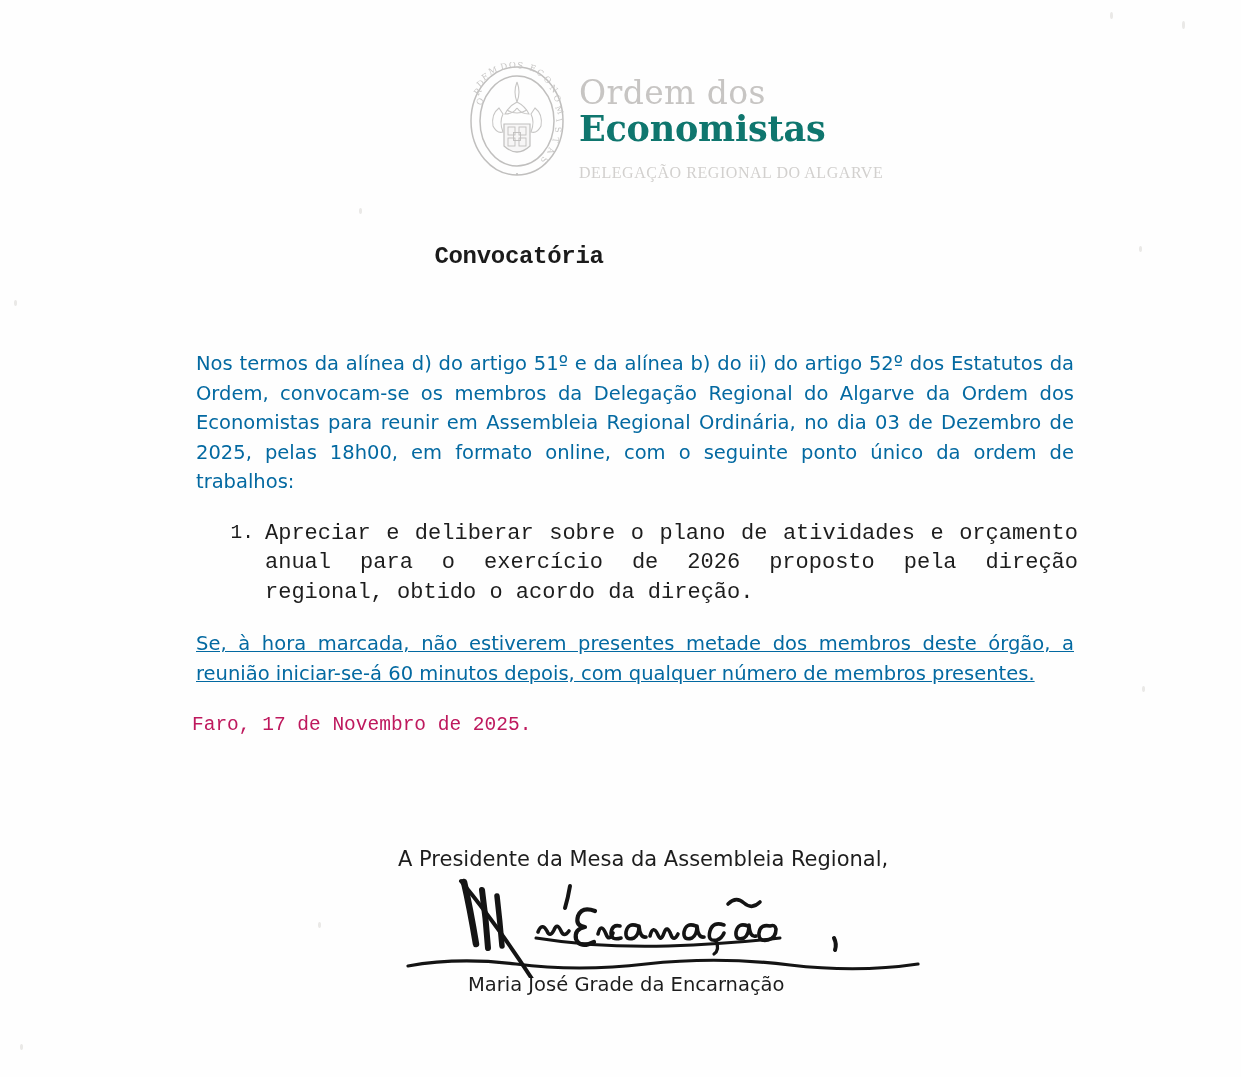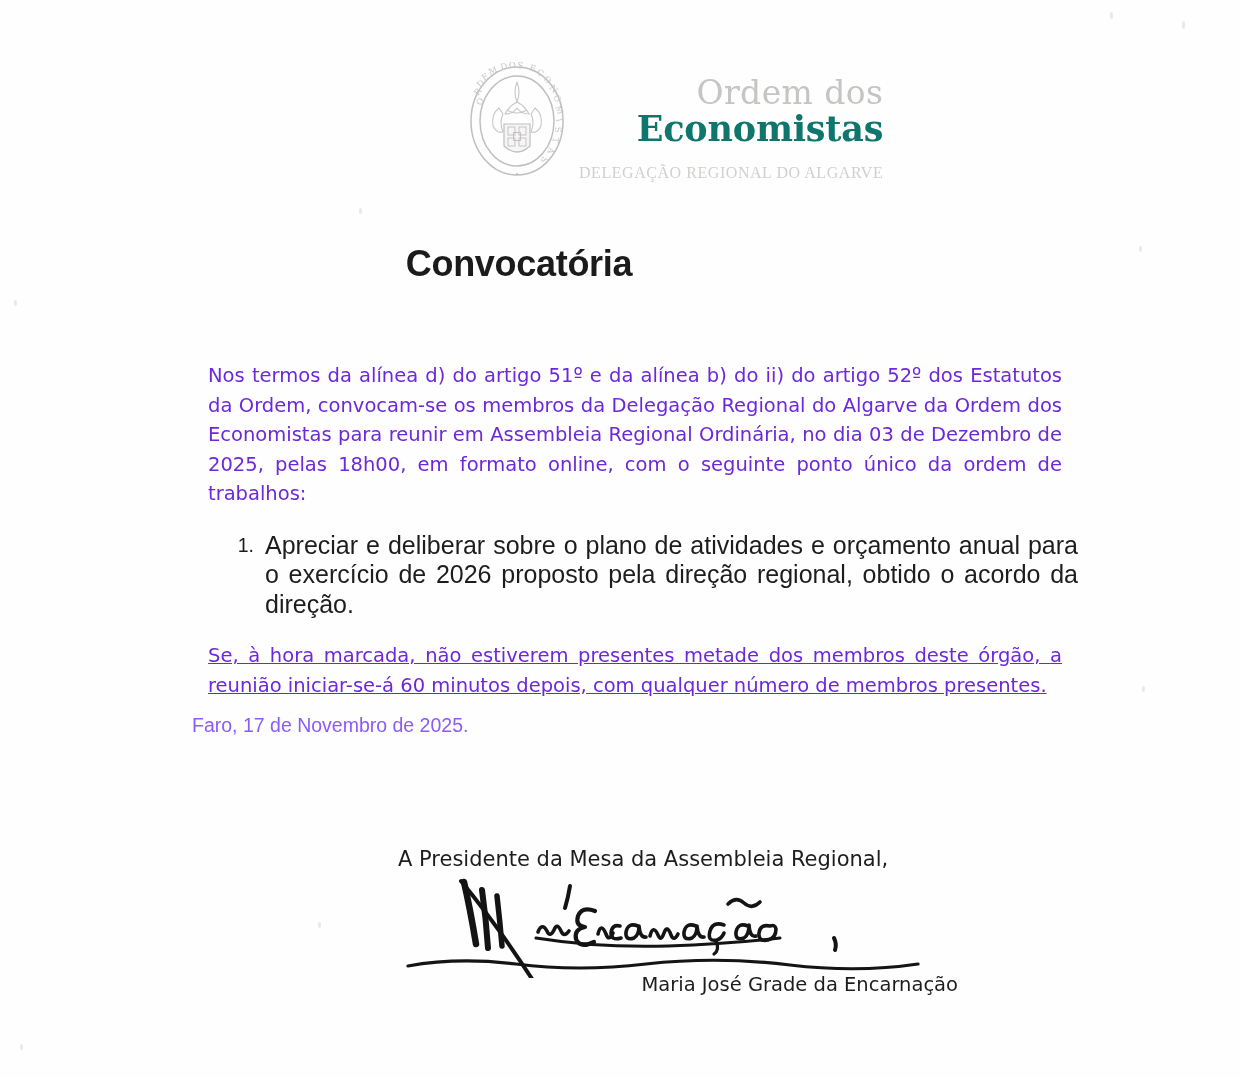--- a/index.html
+++ b/index.html
@@ -42,21 +42,20 @@
   #seal {
     width: 108px;
     height: 118px;
     flex: 0 0 auto;
     opacity: .55;
   }
   #wordmark {
     margin-left: 8px;
     padding-top: 14px;
     flex: 1 1 auto;
-    text-align: right;
   }
   #wordmark-line1 {
     font-family: "DejaVu Serif", serif;
     font-size: 33px;
     line-height: 34px;
     letter-spacing: .4px;
     color: #c7c5c3;
     white-space: nowrap;
   }
   #wordmark-line2 {
@@ -78,56 +77,56 @@
     margin-top: 19px;
   }
 
   
   #doc-title {
     position: absolute;
     left: 0;
     top: 243px;
     width: 1038px;
     text-align: center;
-    font-family: Liberation Sans, sans-serif;
+    font-family: Liberation Mono, monospace;
     font-weight: bold;
-    font-size: 36px;
+    font-size: 24px;
     letter-spacing: -0.3px;
     color: #1b1b1b;
   }
 
   
   #body-block {
     position: absolute;
     left: 192px;
     top: 345px;
     width: 886px;
   }
   .para {
     font-family: "DejaVu Sans", sans-serif;
     font-size: 19.5px;
     line-height: 29.5px;
-    color: #6d28d9;
+    color: #0369a1;
     text-align: justify;
     text-justify: inter-word;
-    margin: 16px;
+    margin: 4px;
   }
   #para-intro { margin-bottom: 0; }
 
   #agenda-list {
     margin: 22px 0 0 0;
     padding: 0 0 0 36px;
     list-style: none;
     counter-reset: agenda;
   }
   #agenda-list li {
     counter-increment: agenda;
     position: relative;
-    font-family: Liberation Sans, sans-serif;
-    font-size: 25px;
+    font-family: Liberation Mono, monospace;
+    font-size: 22px;
     line-height: 29.5px;
     color: #1d1d1d;
     text-align: justify;
     text-justify: inter-word;
     padding-left: 37px;
   }
   #agenda-list li::before {
     content: counter(agenda) ".";
     position: absolute;
     left: 0;
@@ -138,24 +137,24 @@
     color: #1d1d1d;
   }
 
   #para-quorum { margin-top: 22px; text-decoration: underline; }
 
   
   #place-date {
     position: absolute;
     left: 192px;
     top: 711px;
-    font-family: Liberation Sans, sans-serif;
+    font-family: Liberation Mono, monospace;
     font-size: 19.5px;
     line-height: 29px;
-    color: #8b5cf6;
+    color: #be185d;
     white-space: nowrap;
   }
 
   
   #signature-block {
     position: absolute;
     left: 398px;
     top: 846px;
     width: 560px;
   }
@@ -174,21 +173,20 @@
   }
   #signature-mark svg { display: block; }
   #signatory-name {
     font-family: "DejaVu Sans", sans-serif;
     font-size: 19.5px;
     line-height: 26px;
     color: #1d1d1d;
     white-space: nowrap;
     margin-left: 70px;
     margin-top: -6px;
-    text-align: right;
   }
 </style>
 </head>
 <body>
 
 <div id="page">
 
   <div class="speck" style="left:1110px;top:12px;width:3px;height:7px;"></div>
   <div class="speck" style="left:1182px;top:21px;width:3px;height:8px;"></div>
   <div class="speck" style="left:359px;top:208px;width:3px;height:6px;"></div>

